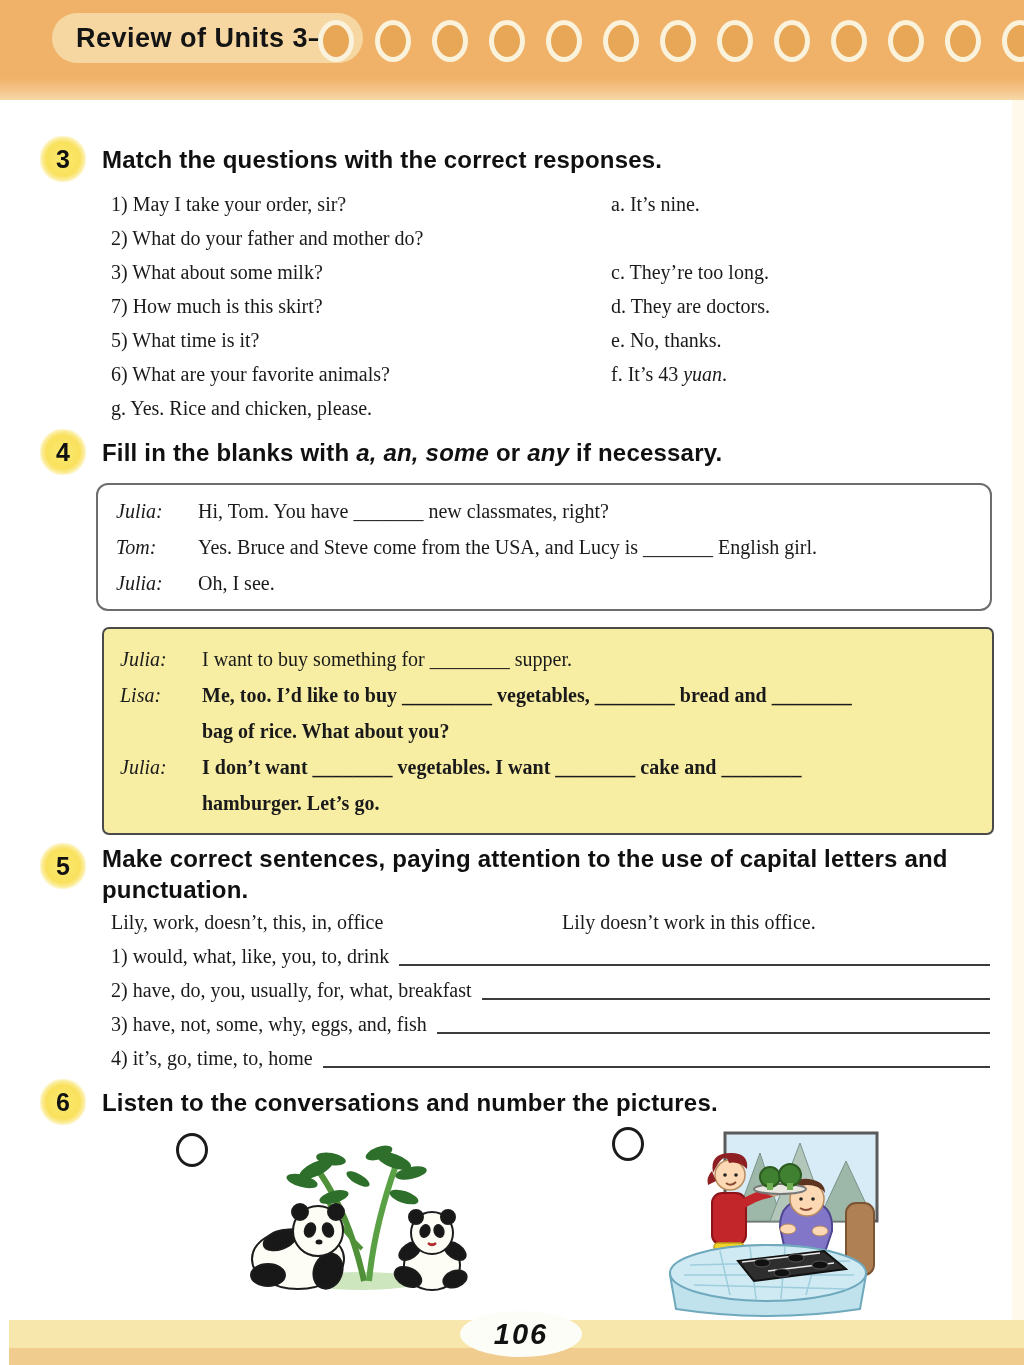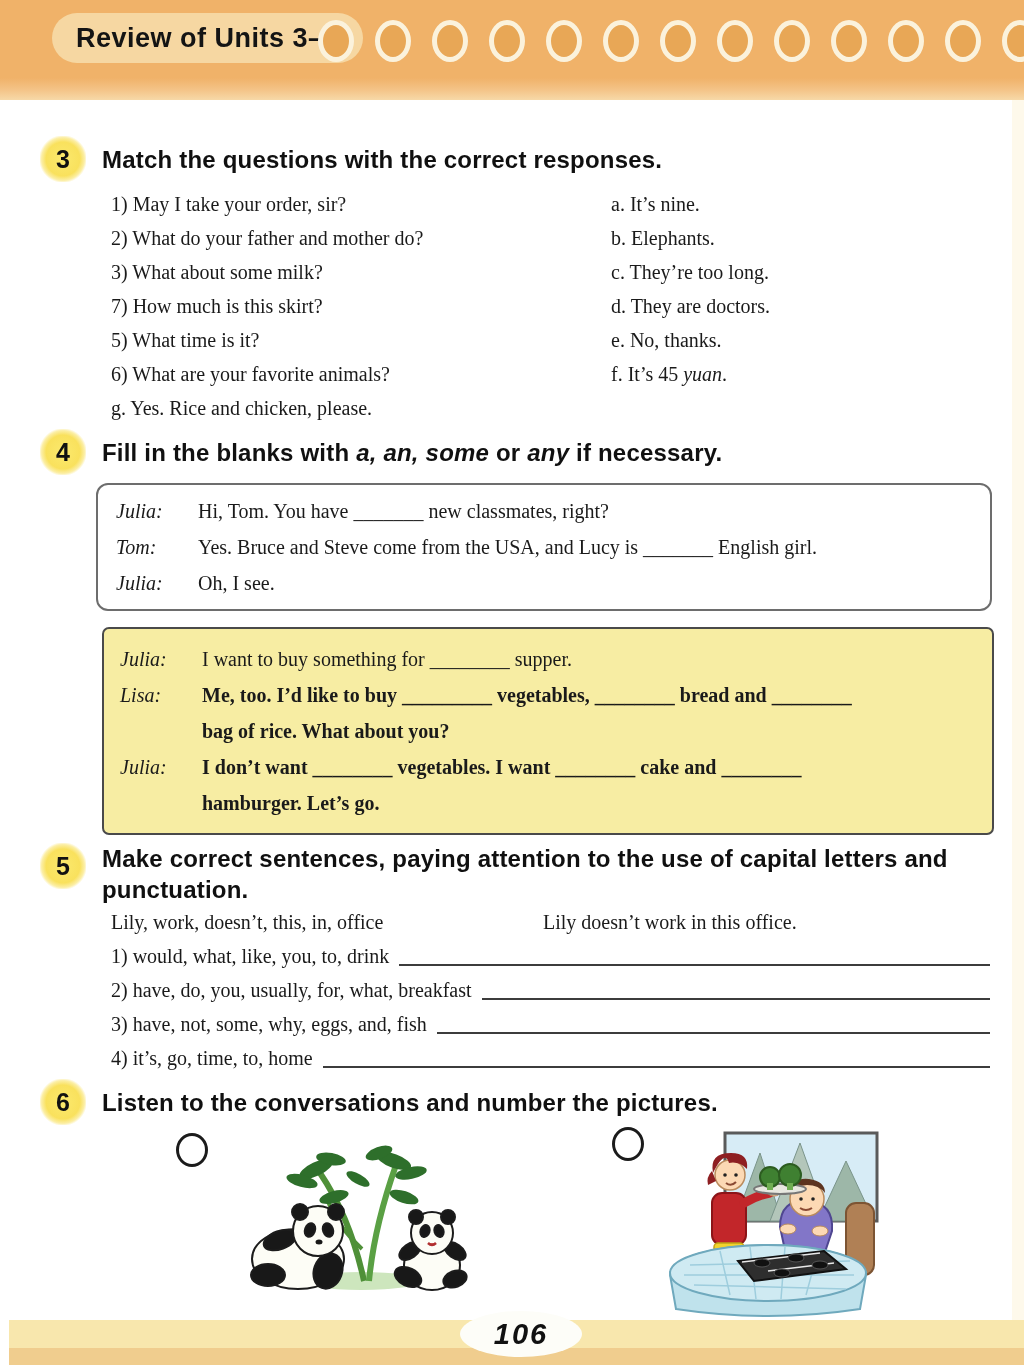--- a/index.html
+++ b/index.html
@@ -56,21 +56,21 @@
     background:#f7eda3; padding:12px 18px 12px 16px; font-size:20px; line-height:36px;
   }
   .dlg-line { display:flex; }
   .dlg-speaker { width:82px; flex:none;font-style:italic; }
   .dlg-text { flex:1; white-space:nowrap; }
   .dlg-text.wrapping { white-space:normal;font-weight:bold; }
   
   .s5-head { margin-top:8px; align-items:flex-start; }
   .s5-title2 { }
   .s5-body { font-size:20px; line-height:34px; }
-  .ex-row { display:flex; }
+  .ex-row { display:flex;gap:19px; }
   .ex-left { width:432px; }
   .s5-item { display:flex; align-items:flex-end; }
   .s5-item-text { white-space:nowrap; }
   .s5-rule { flex:1; border-bottom:2px solid #3c3c3c; margin:0 4px 7px 10px; }
   
   .s6-head { margin-top:4px; }
   .pictures { position:relative; height:212px; }
   .num-circle {
     position:absolute; width:32px; height:34px; border:3px solid #1b1b1b; border-radius:50%;
     background:#fff;
@@ -130,37 +130,36 @@
       <span class="badge">3</span>
       <span class="sec-title">Match the questions with the correct responses.</span>
     </div>
     <div class="match-list sec-body">
       <div class="match-row">
         <span class="match-q">1) May I take your order, sir?</span>
         <span class="match-r">a. It’s nine.</span>
       </div>
       <div class="match-row">
         <span class="match-q">2) What do your father and mother do?</span>
-        <span class="match-r">b. Elephants.</span>
       </div>
       <div class="match-row">
         <span class="match-q">3) What about some milk?</span>
         <span class="match-r">c. They’re too long.</span>
       </div>
       <div class="match-row">
         <span class="match-q">7) How much is this skirt?</span>
         <span class="match-r">d. They are doctors.</span>
       </div>
       <div class="match-row">
         <span class="match-q">5) What time is it?</span>
         <span class="match-r">e. No, thanks.</span>
       </div>
       <div class="match-row">
         <span class="match-q">6) What are your favorite animals?</span>
-        <span class="match-r"><span>f. It’s 45 </span><span class="yit">yuan</span><span>.</span></span>
+        <span class="match-r"><span>f. It’s 43 </span><span class="yit">yuan</span><span>.</span></span>
       </div>
       <div class="match-row">
         <span class="match-r">g. Yes. Rice and chicken, please.</span>
       </div>
     </div>
 
     <div class="sec-head" style="margin-top:4px;">
       <span class="badge">4</span>
       <span class="sec-title"><span>Fill in the blanks with </span><span class="it">a, an, some</span><span> or </span><span class="it">any</span><span> if necessary.</span></span>
     </div>

